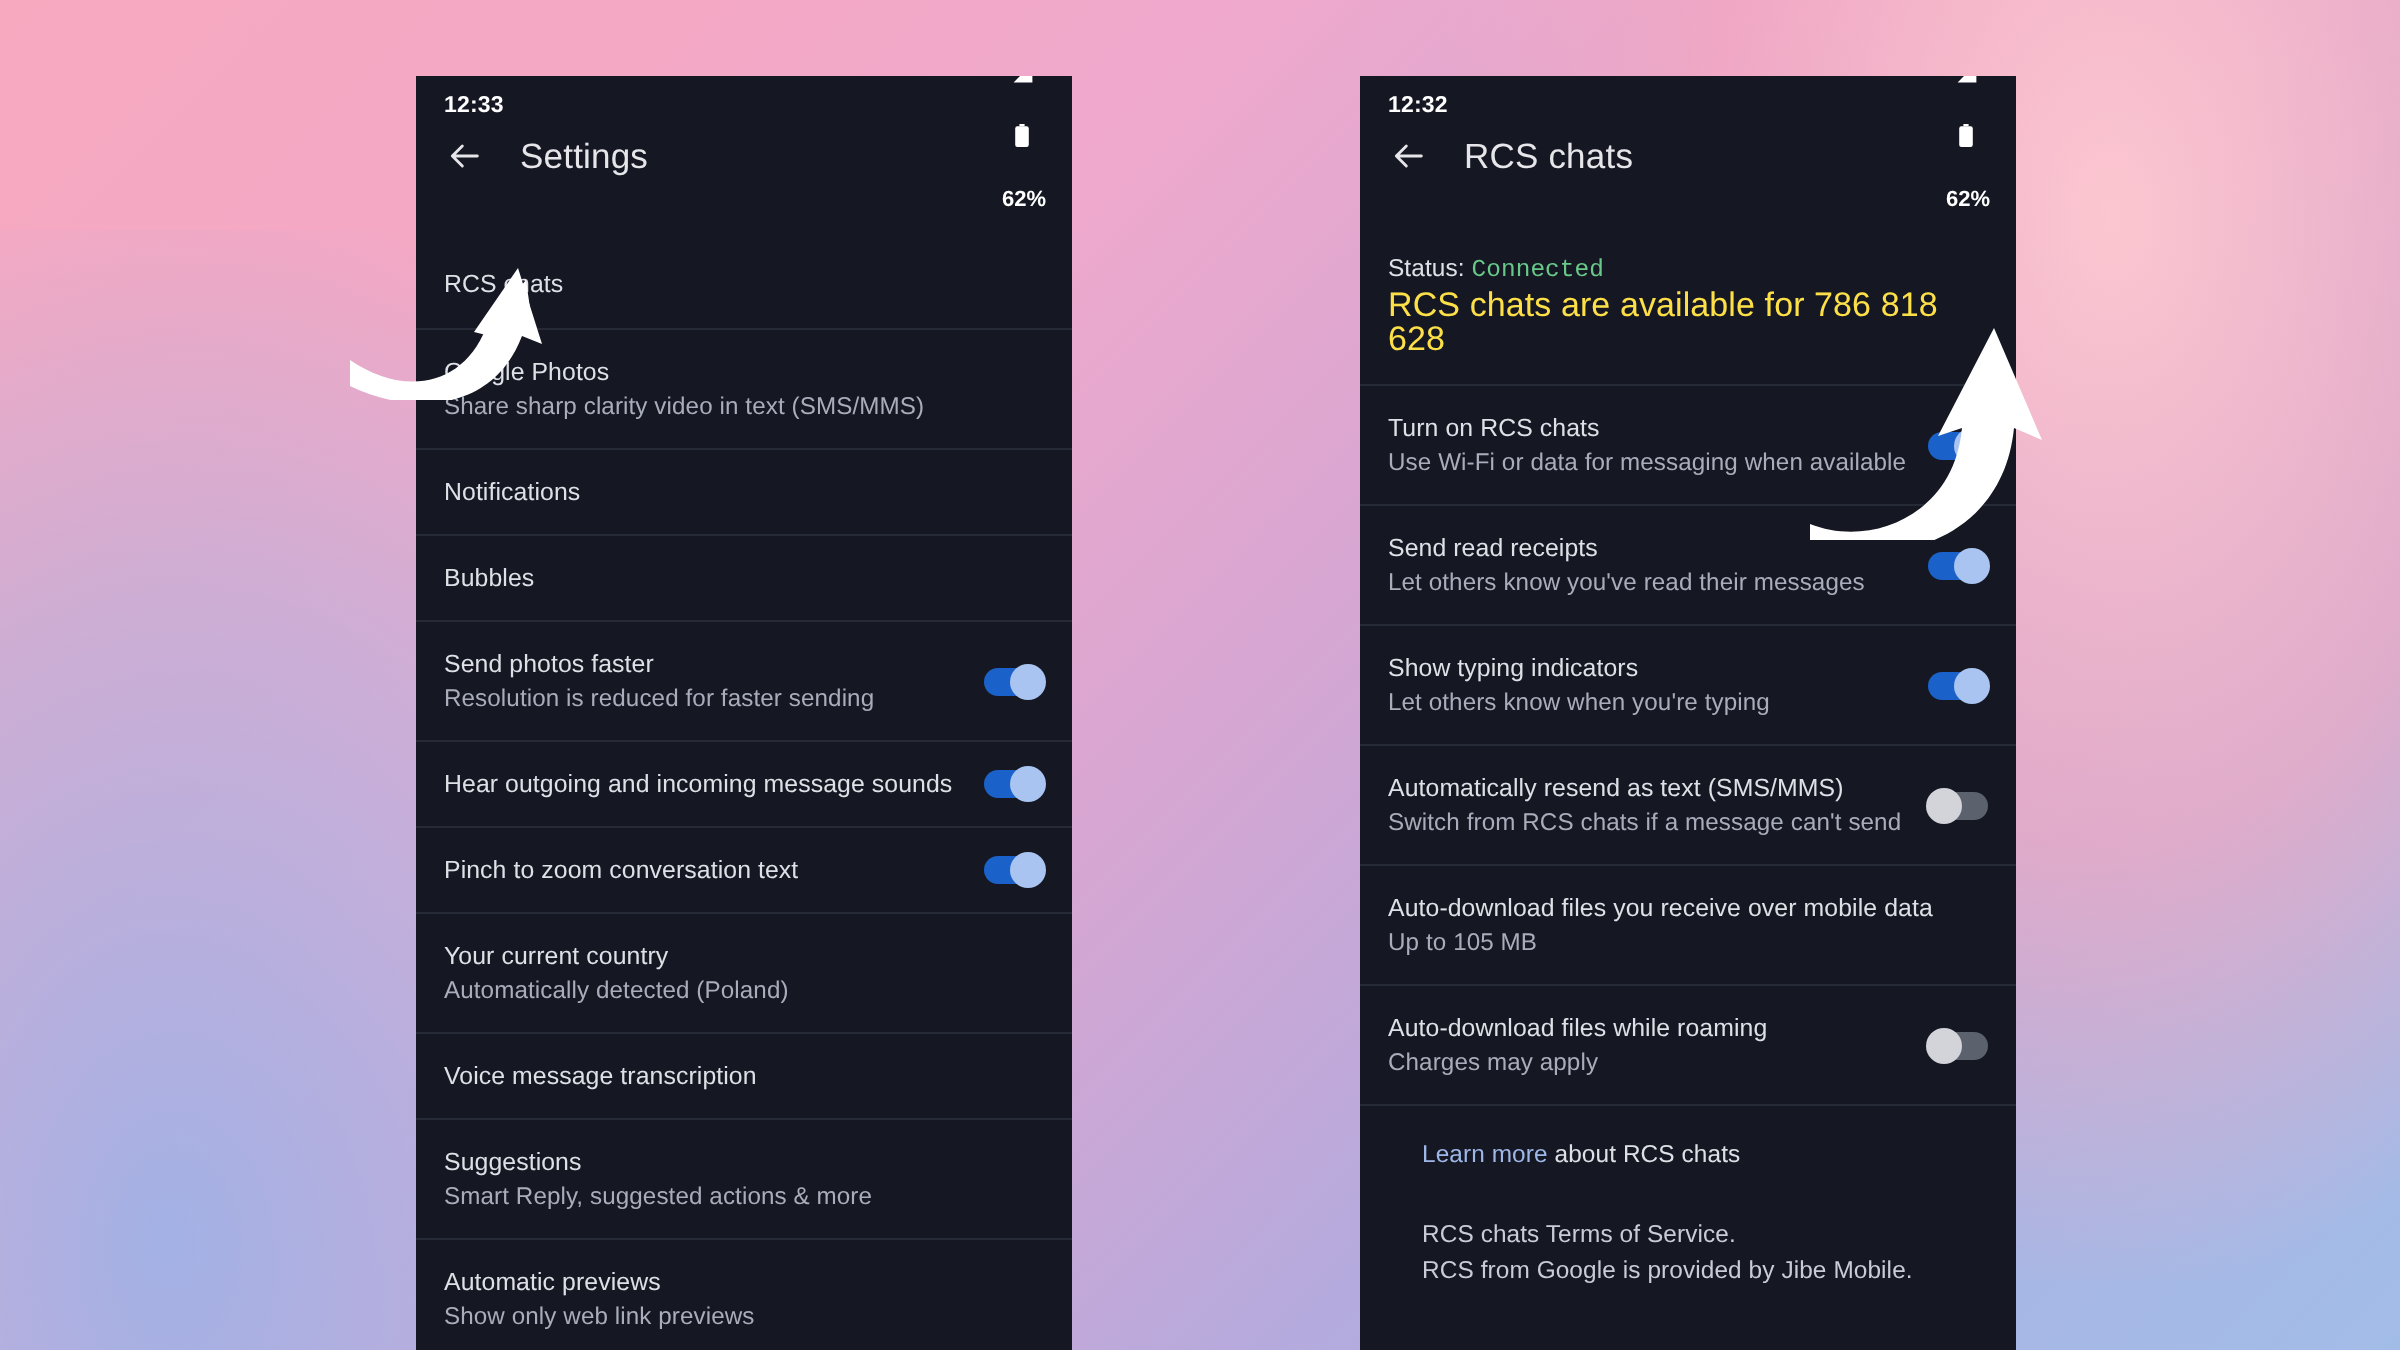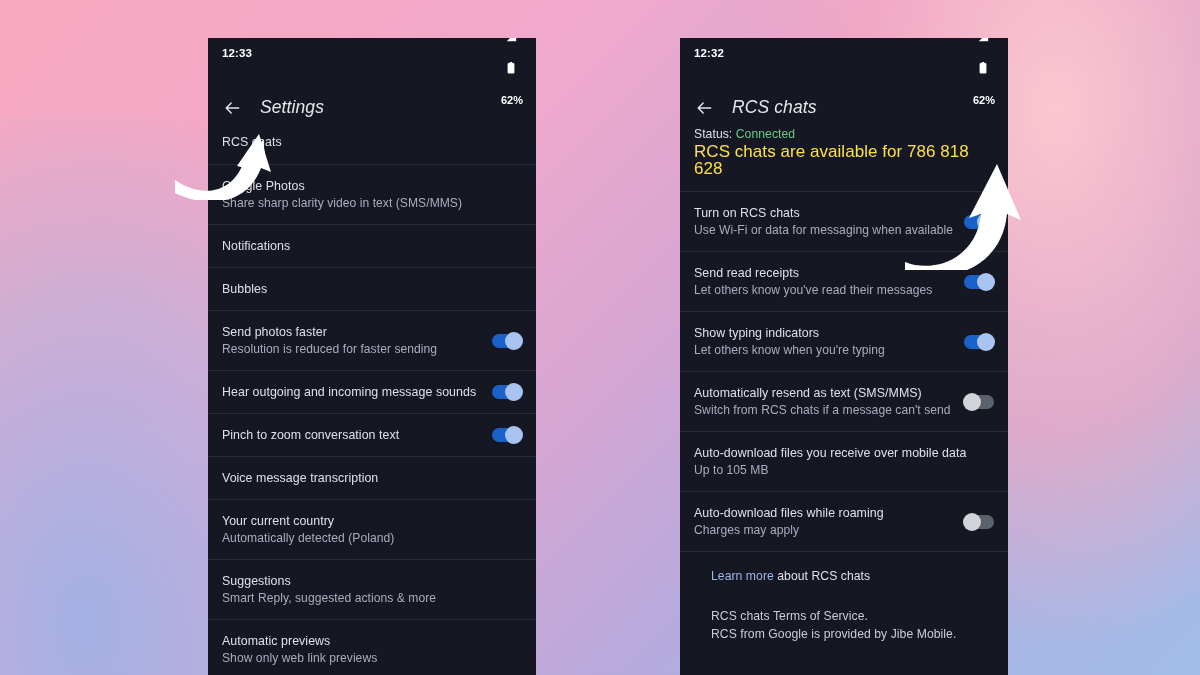--- a/index.html
+++ b/index.html
@@ -85,24 +85,23 @@
   .batt-pct {
     font-size: 11px;
     font-weight: bold;
     margin-left: 1px;
   }
 
   
   .appbar {
     height: 50px;
     display: flex;
-    align-items: flex-end;
+    align-items: flex-start;
     padding: 0 14px;
     gap: 18px;
-    font-style: italic;
   }
   .back-arrow { width: 20px; height: 20px; flex: 0 0 auto; }
   .appbar-title {
     color: #e6e6ea;
     font-size: 17.5px;
     letter-spacing: .1px;
   }
 
   
   .list { display: block; }
@@ -160,21 +159,21 @@
   
   .status-block {
     padding: 8px 14px 14px 14px;
   }
   .status-line {
     font-size: 12.2px;
     line-height: 17px;
     color: #dfe0e6;
     letter-spacing: .05px;
   }
-  .status-val { color: #69c98a; }
+  .status-val { color: #69c98a; font-family: Liberation Mono, monospace; }
   .status-sub {
     font-size: 17px;
     line-height: 17px;
     color: #fde047;
     letter-spacing: .05px;
   }
 
   
   .footer {
     padding: 16px 14px 0 31px;
@@ -299,28 +298,28 @@
         <div class="row-texts">
           <div class="row-title">Pinch to zoom conversation text</div>
         </div>
         <div class="toggle on">
           <div class="thumb"></div>
         </div>
       </div>
 
       <div class="row">
         <div class="row-texts">
-          <div class="row-title">Voice message transcription</div>
-        </div>
-      </div>
-
-      <div class="row">
-        <div class="row-texts">
           <div class="row-title">Your current country</div>
           <div class="row-sub">Automatically detected (Poland)</div>
+        </div>
+      </div>
+
+      <div class="row">
+        <div class="row-texts">
+          <div class="row-title">Voice message transcription</div>
         </div>
       </div>
 
       <div class="row">
         <div class="row-texts">
           <div class="row-title">Suggestions</div>
           <div class="row-sub">Smart Reply, suggested actions &amp; more</div>
         </div>
       </div>
 

